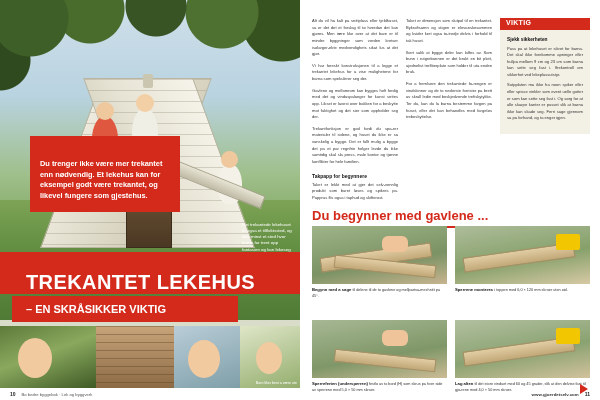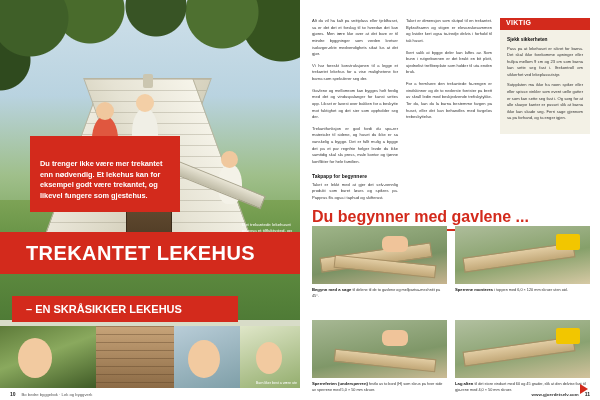--- a/index.html
+++ b/index.html
@@ -129,25 +129,25 @@
     position: absolute;
     right: 6px; top: 222px;
     width: 52px;
     color: #ffffff;
     font-size: 4.4px;
     line-height: 1.4;
   }
   
   .title-band {
     position: absolute;
-    left: 0; top: 232px;
+    left: 0; top: 252px;
     width: 300px; height: 42px;
     background: #d32a1c;
     display: flex;
-    align-items: center;
+    align-items: flex-end;
   }
   .title-band h1 {
     margin: 0 0 0 26px;
     color: #ffffff;
     font-size: 20px;
     letter-spacing: .4px;
     font-weight: bold;
   }
   .subtitle-band {
     position: absolute;
@@ -255,21 +255,21 @@
   .viktig-body h4 { margin: 0 0 2px 0; font-size: 4.8px; color: #111; }
   .viktig-body p { margin: 0 0 4px 0; }
   
   .section-head {
     position: absolute;
     left: 12px; top: 208px;
     width: 278px;
     border-bottom: 2px solid #d32a1c;
     padding-bottom: 3px;
     color: #d32a1c;
-    font-size: 16px;
+    font-size: 13px;
     font-weight: bold;
   }
   
   .steps {
     position: absolute;
     left: 12px; top: 226px;
     width: 278px;
     display: grid;
     grid-template-columns: 1fr 1fr;
     grid-template-rows: 86px 86px;
@@ -360,21 +360,21 @@
 
       <div class="quote-box">Du trenger ikke være mer trekantet enn nødvendig. Et lekehus kan for eksempel godt være trekantet, og likevel fungere som gjestehus.</div>
       <div class="photo-caption">Det trekantede lekehuset er også et tilfluktssted, og ikke minst et sted hvor barna får trent opp fantasien og kan lekeseg vekk fra alle de hverdagslige reglene.</div>
     </div>
 
     <div class="title-band">
       <h1>TREKANTET LEKEHUS</h1>
     </div>
 
     <div class="subtitle-band">
-      <h2>– EN SKRÅSIKKER LEKEHUS</h2>
+      <h2>– EN SKRÅSIKKER VIKTIG</h2>
     </div>
 
     <div class="bottom-strip">
       <div class="strip-photo sp1">
         <div class="sp-face"></div>
       </div>
       <div class="strip-photo sp2"></div>
       <div class="strip-photo sp3">
         <div class="sp-face"></div>
       </div>

